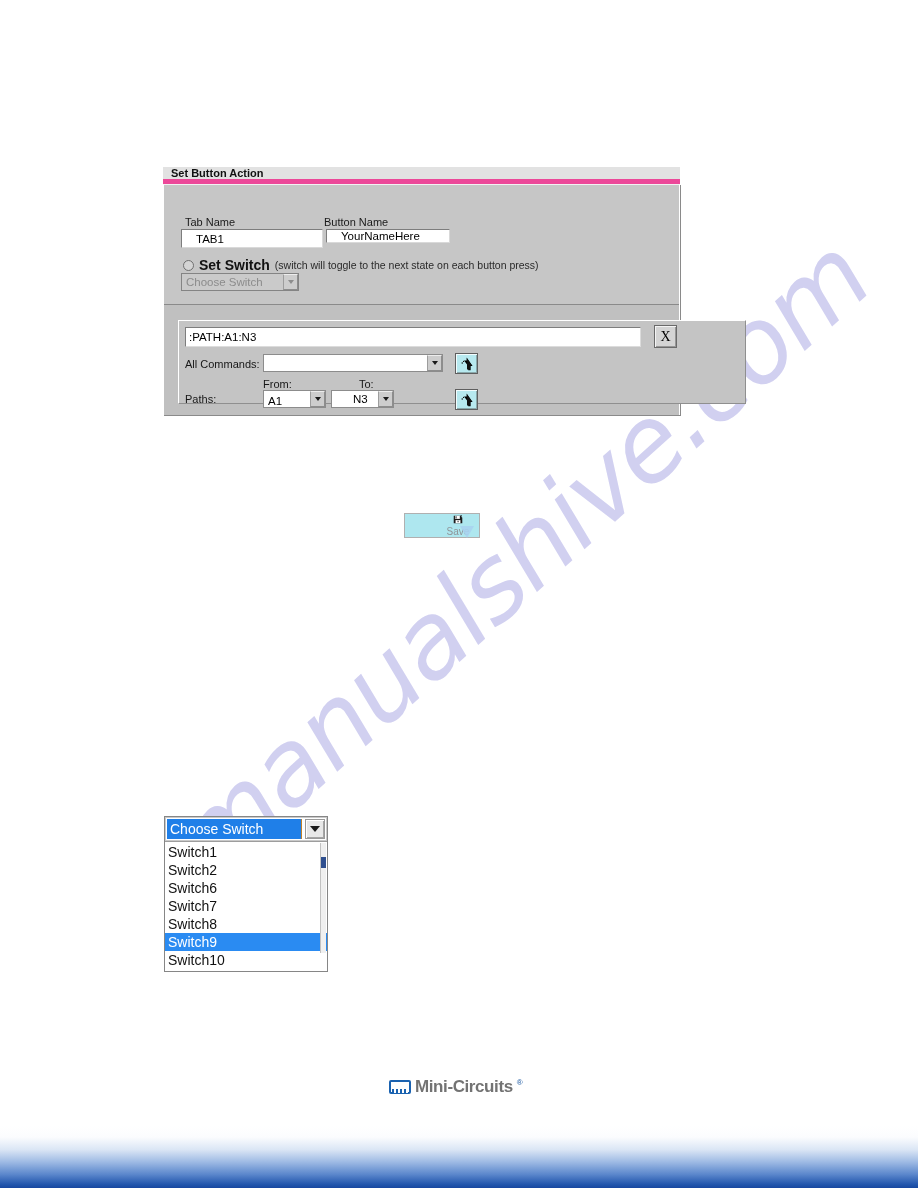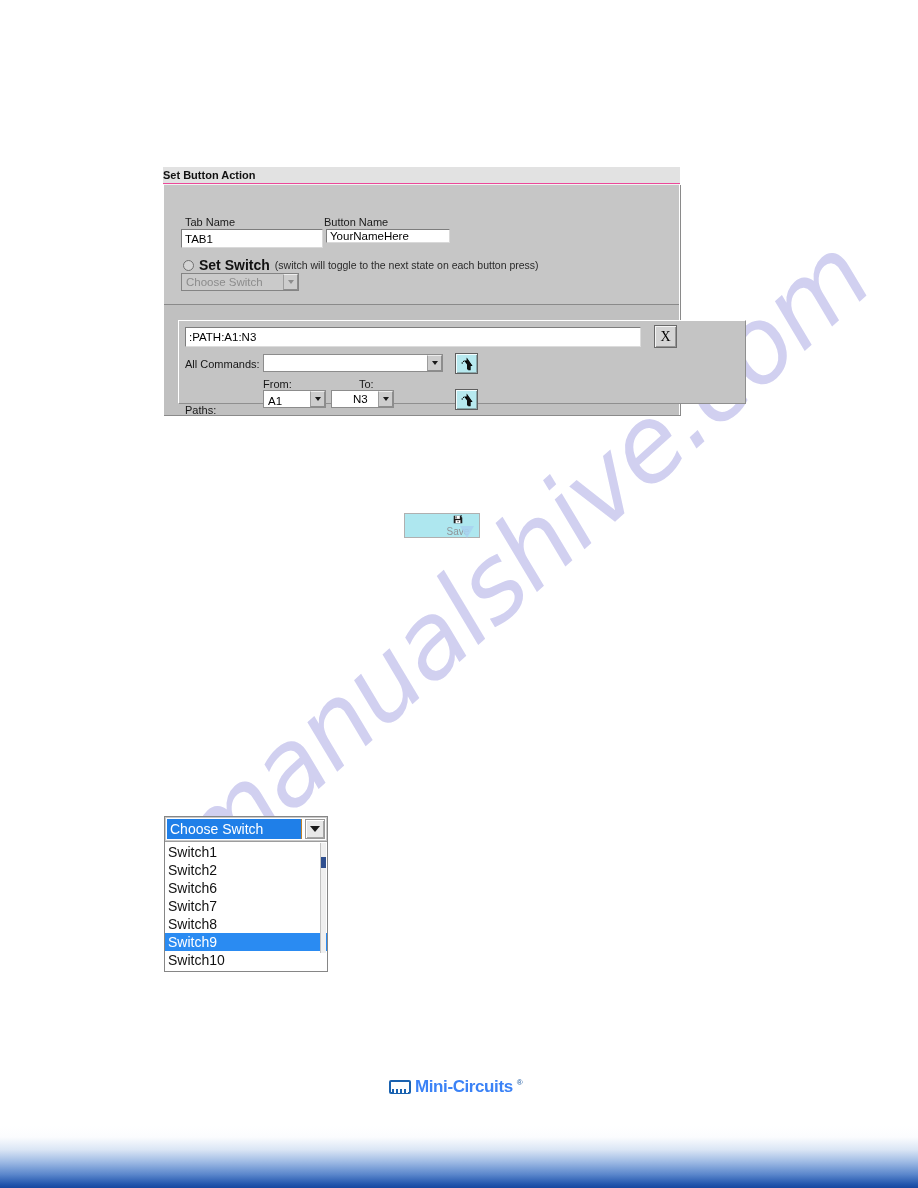--- a/index.html
+++ b/index.html
@@ -47,23 +47,24 @@
     top: 167px;
     width: 517px;
     z-index: 10;
     background: #c0c0c0;
     font-size: 11px;
     color: #000;
   }
   #dialog-titlebar {
     height: 17px;
     background: #e2e2e2;
-    border-bottom: 1px solid #ec4899;
-    display: flex;
-    align-items: center;
+    border-bottom: 5px solid #ec4899;
+    display: flex;
+    align-items: center;
+    padding-left: 8px;
     box-sizing: border-box;
   }
   #dialog-title {
     font-family: "Liberation Sans", sans-serif;
     font-size: 11px;
     font-weight: bold;
     color: #111;
     line-height: 11px;
   }
   #dialog-body {
@@ -96,21 +97,21 @@
   .text-input {
     position: absolute;
     background: #ffffff;
     border: 1px solid #7d7d7d;
     border-right-color: #d9d9d9;
     border-bottom-color: #d9d9d9;
     box-sizing: border-box;
     font-family: "Liberation Sans", sans-serif;
     font-size: 11.5px;
     color: #000;
-    padding-left: 3px;
+    padding-left: 14px;
     display: flex;
     align-items: center;
     overflow: hidden;
     white-space: nowrap;
   }
 
   #tab-name-label { left: 21px; top: 31px; }
   #tab-name-input { left: 17px; top: 44px; width: 142px; height: 19px; }
   #button-name-label { left: 160px; top: 31px; }
   #button-name-input { left: 162px; top: 44px; width: 124px; height: 14px; }
@@ -259,21 +260,21 @@
     color: #171717;
     white-space: nowrap;
   }
   #all-commands-label { left: 6px; top: 37px; }
   #all-commands-combo {
     left: 84px; top: 33px; width: 180px; height: 18px;
     background: #ffffff; border: 1px solid #8c8c8c;
   }
   #all-commands-combo .combo-text { color: #000; }
 
-  #paths-label { left: 6px; top: 83px; }
+  #paths-label { left: 6px; top: 72px; }
   #from-label { left: 84px; top: 57px; }
   #to-label { left: 148px; top: 57px; margin-left: 32px; }
   #from-combo {
     left: 84px; top: 69px; width: 63px; height: 18px;
     background: #ffffff; border: 1px solid #8c8c8c; align-items: flex-end;
   }
   #from-combo .combo-text { color: #000; }
   #to-combo {
     left: 152px; top: 69px; width: 63px; height: 18px;
     background: #ffffff; border: 1px solid #8c8c8c; padding-left: 17px;
@@ -437,21 +438,21 @@
     position: absolute;
     left: 1px; bottom: -1px;
     width: 16px; height: 4px;
     background:
       repeating-linear-gradient(to right, #1a62b0 0 2px, #ffffff 2px 4px);
   }
   #logo-text {
     font-family: "Liberation Sans", sans-serif;
     font-size: 17px;
     font-weight: bold;
-    color: #3b82f6;
+    color: #737373;
     letter-spacing: -0.4px;
     line-height: 17px;
   }
   #logo-reg {
     font-size: 8px;
     color: #15539e;
     vertical-align: super;
     line-height: 8px;
     align-self: flex-start;
     margin-top: 1px;

